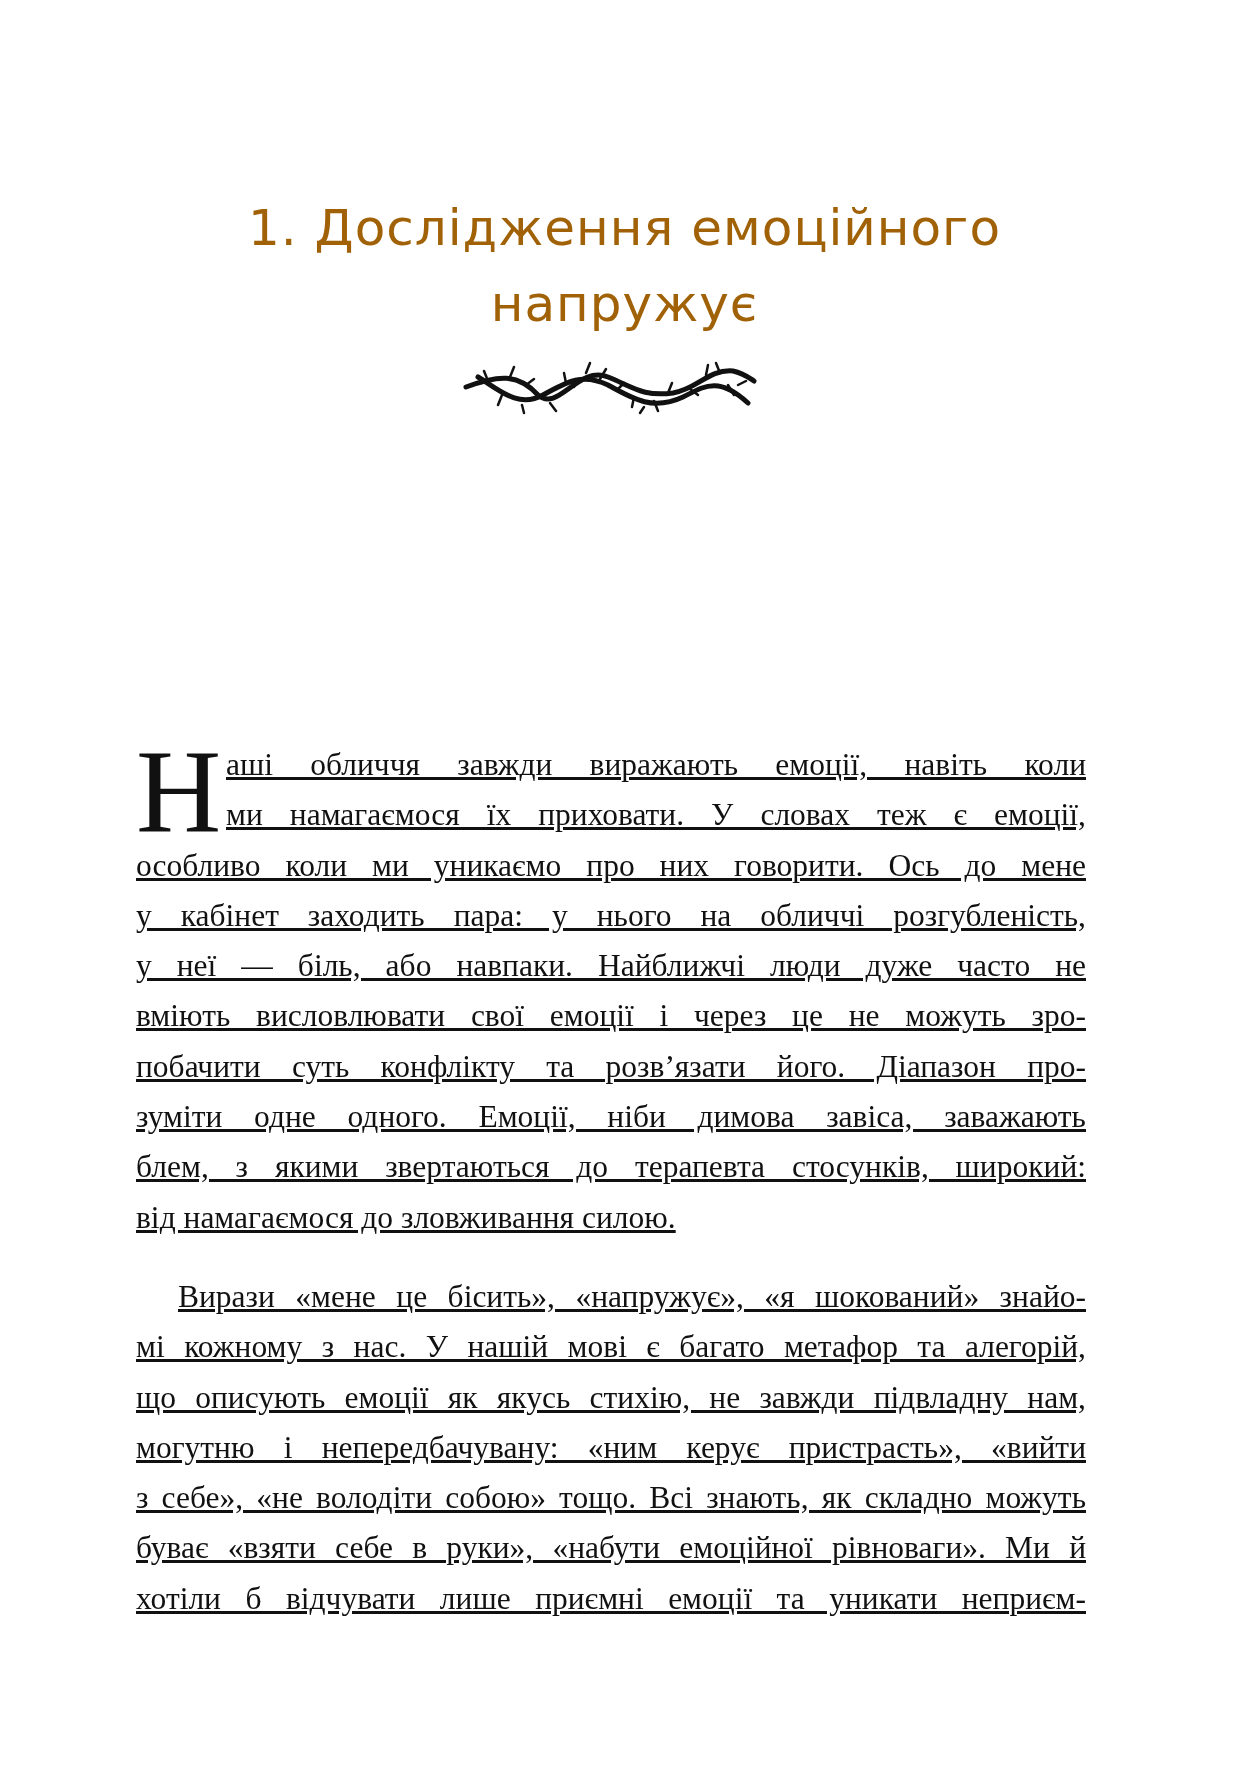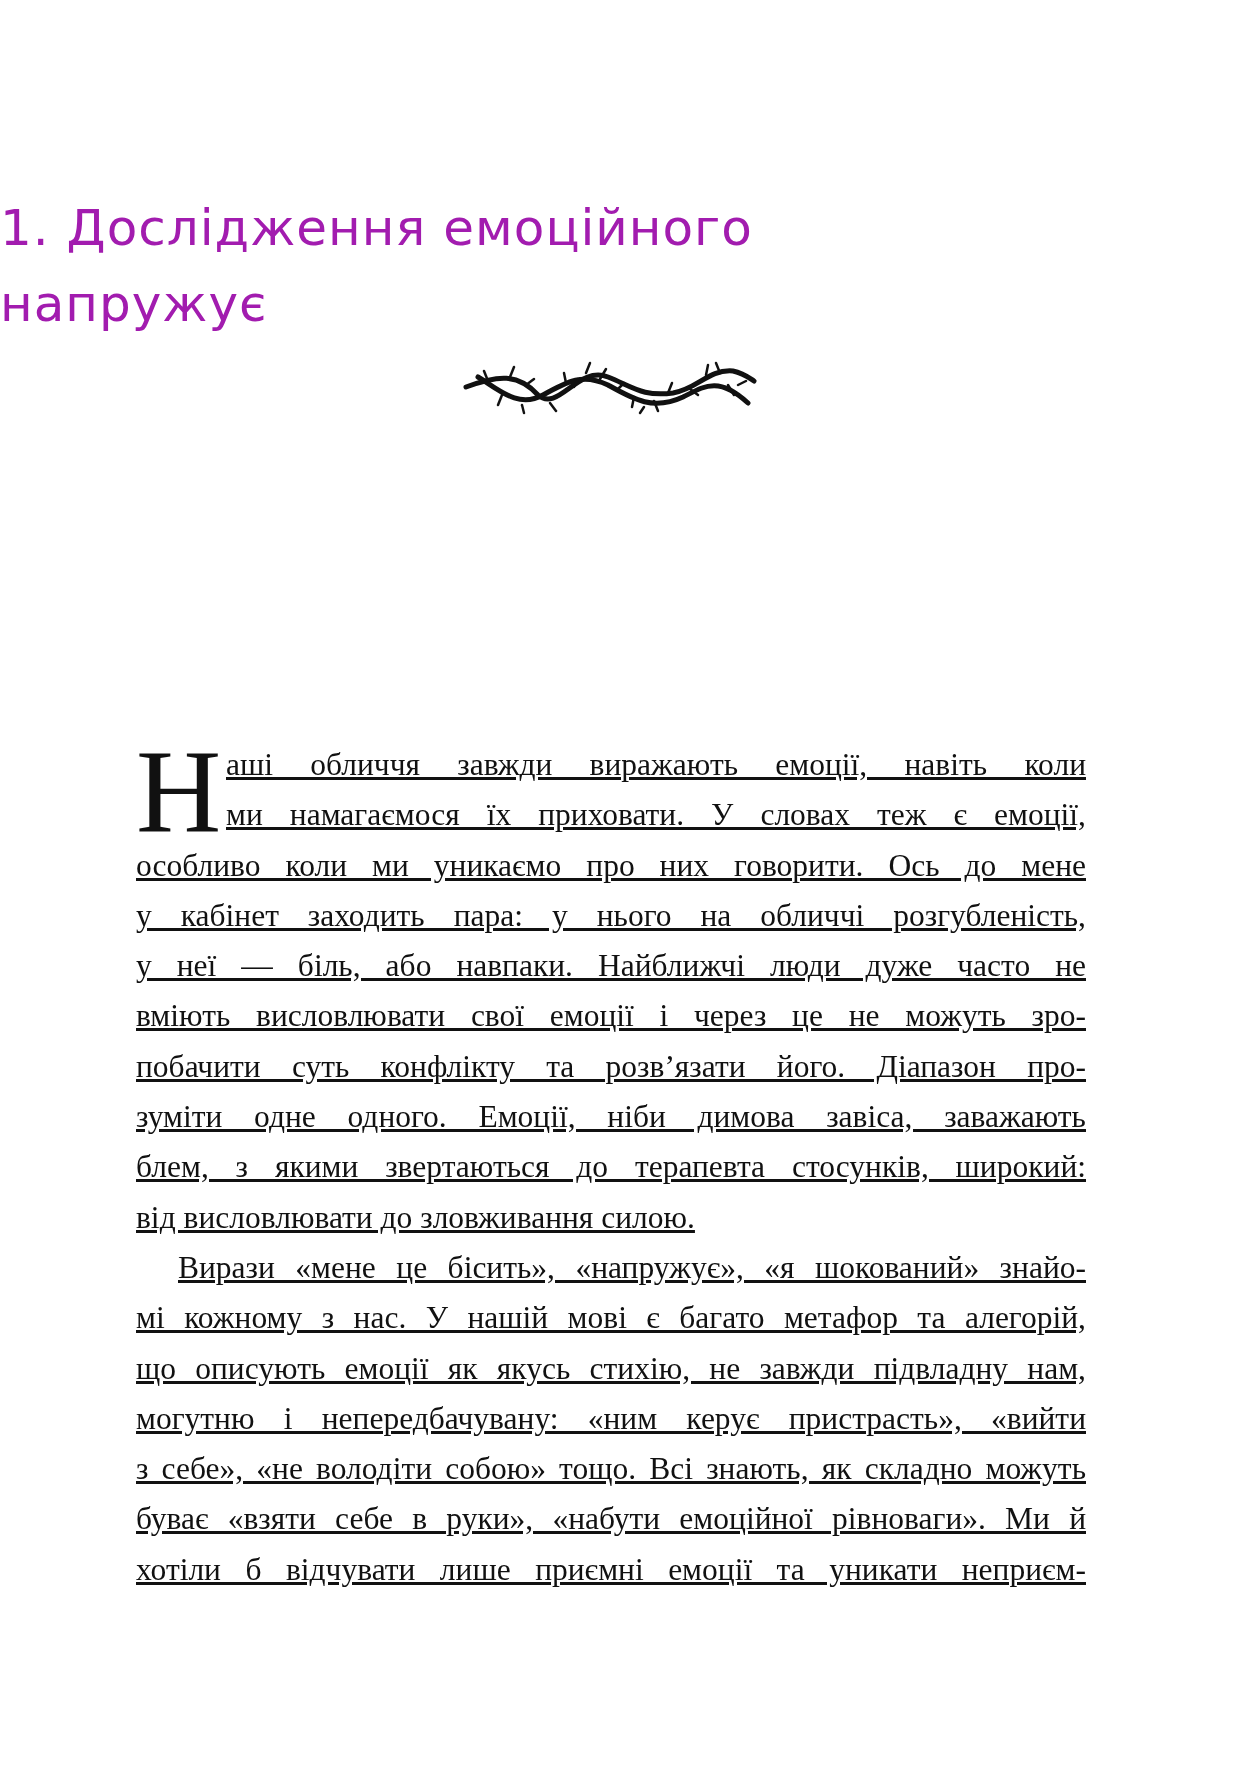--- a/index.html
+++ b/index.html
@@ -19,26 +19,27 @@
       left: 0; top: 0;
       width: 1249px;
       height: 1772px;
       background: #ffffff;
     }
     .chapter-title {
       position: absolute;
       left: 0;
       top: 190px;
       width: 1249px;
+      text-align: center;
       font-family: "DejaVu Sans", sans-serif;
       font-weight: normal;
       font-size: 50px;
       line-height: 76px;
       letter-spacing: 1px;
-      color: #a21caf;
+      color: #a16207;
       margin: 0;
     }
     .chapter-title .title-line {
       display: block;
     }
     .ornament {
       position: absolute;
       left: 458px;
       top: 355px;
       width: 300px;
@@ -61,20 +62,21 @@
       white-space: nowrap;
       height: 50.3px;
       overflow: visible;
       text-decoration: underline;
     }
     .line.last {
       text-align-last: left;
     }
     .line.indent {
       padding-left: 42px;
+      margin-top: 29px;
     }
     .dropcap-row {
       position: relative;
     }
     .dropcap {
       position: absolute;
       left: 0;
       top: 4px;
       font-family: "Liberation Serif", serif;
       font-size: 118px;
@@ -139,21 +141,21 @@
         <span class="line after-cap">аші обличчя завжди виражають емоції, навіть коли</span>
         <span class="line after-cap">ми намагаємося їх приховати. У словах теж є емоції,</span>
       </div>
       <span class="line">особливо коли ми уникаємо про них говорити. Ось до мене</span>
       <span class="line">у кабінет заходить пара: у нього на обличчі розгубленість,</span>
       <span class="line">у неї — біль, або навпаки. Найближчі люди дуже часто не</span>
       <span class="line">вміють висловлювати свої емоції і через це не можуть зро-</span>
       <span class="line">побачити суть конфлікту та розв’язати його. Діапазон про-</span>
       <span class="line">зуміти одне одного. Емоції, ніби димова завіса, заважають</span>
       <span class="line">блем, з якими звертаються до терапевта стосунків, широкий:</span>
-      <span class="line last">від висловлювати до зловживання силою.</span>
+      <span class="line last">від намагаємося до зловживання силою.</span>
     </div>
 
     <div class="para">
       <span class="line indent">Вирази «мене це бісить», «напружує», «я шокований» знайо-</span>
       <span class="line">мі кожному з нас. У нашій мові є багато метафор та алегорій,</span>
       <span class="line">що описують емоції як якусь стихію, не завжди підвладну нам,</span>
       <span class="line">могутню і непередбачувану: «ним керує пристрасть», «вийти</span>
       <span class="line">з себе», «не володіти собою» тощо. Всі знають, як складно можуть</span>
       <span class="line">буває «взяти себе в руки», «набути емоційної рівноваги». Ми й</span>
       <span class="line">хотіли б відчувати лише приємні емоції та уникати неприєм-</span>

